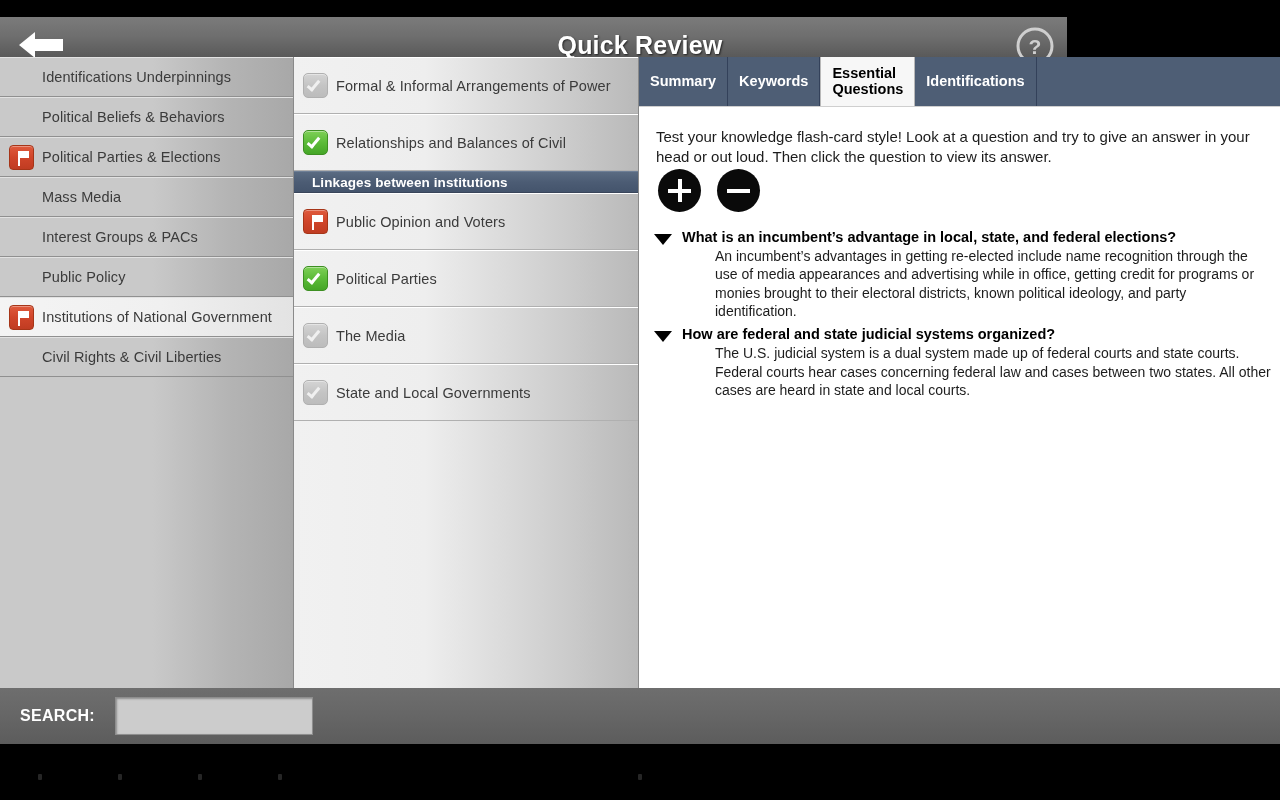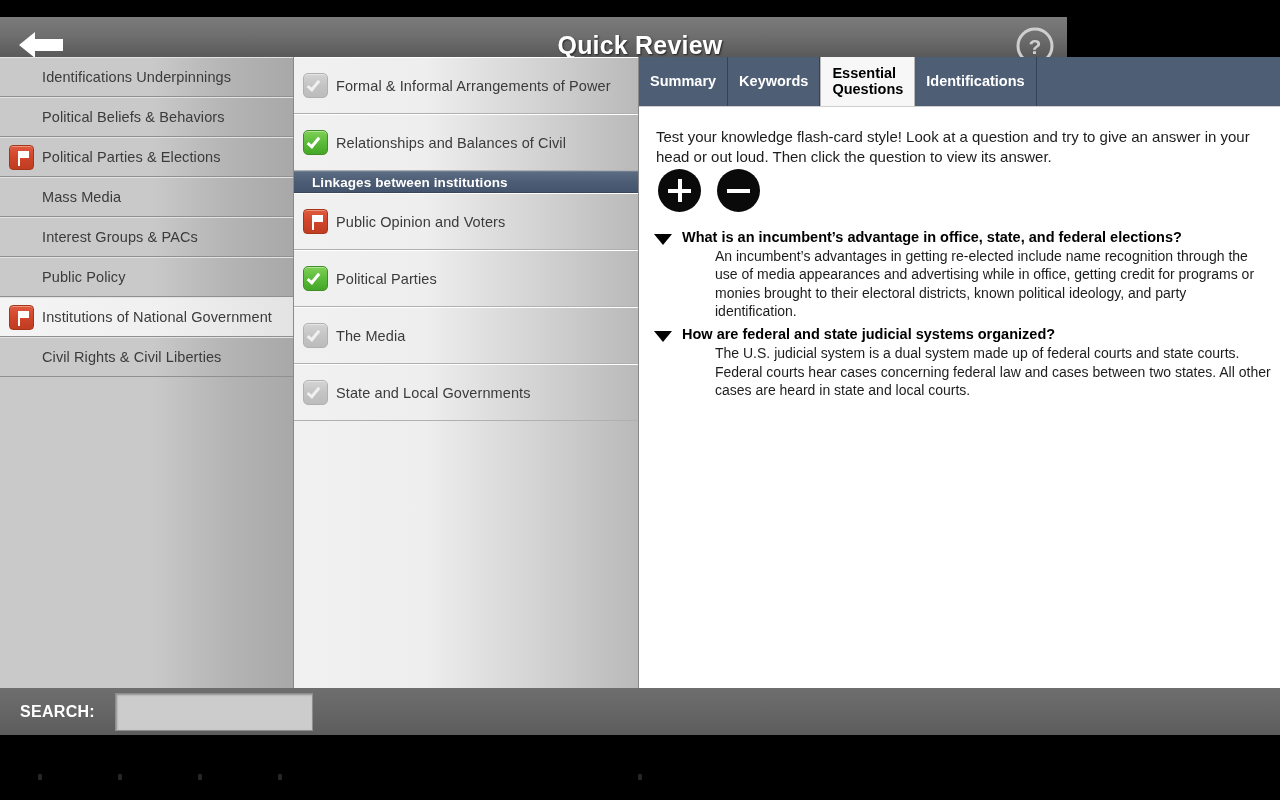--- a/index.html
+++ b/index.html
@@ -179,21 +179,21 @@
     border-left: 9px solid transparent; border-right: 9px solid transparent;
     border-top: 11px solid #000;
   }
   .qa-a {
     margin: 2px 0 0 61px; width: 556px;
     font-size: 14px; color: #1c1c1c; line-height: 1.31;
   }
 
   
   .searchbar {
-    position: absolute; left: 0; top: 688px; width: 1280px; height: 47px;
+    position: absolute; left: 0; top: 688px; width: 1280px; height: 56px;
     background: linear-gradient(to bottom, #6e6e6e 0%, #666666 50%, #5c5c5c 100%);
     display: flex; align-items: center;
   }
   .search-label {
     margin-left: 20px; color: #ffffff; font-size: 16px; font-weight: bold;
     letter-spacing: 0.3px;
   }
   .search-input {
     margin-left: 20px; width: 198px; height: 38px;
     background: #cccccc; border: 1px solid #8e8e8e;
@@ -335,21 +335,21 @@
       </div>
       <div class="pm-btn">
         <span class="bar-h"></span>
       </div>
     </div>
 
     <div class="qa-list" id="qa-list">
         <div class="qa-item">
           <div class="qa-q">
             <span class="tri"></span>
-            <span>What is an incumbent’s advantage in office, state, and federal elections?</span>
+            <span>What is an incumbent’s advantage in local, state, and federal elections?</span>
           </div>
           <div class="qa-a">An incumbent’s advantages in getting re-elected include name recognition through the use of media appearances and advertising while in office, getting credit for programs or monies brought to their electoral districts, known political ideology, and party identification.</div>
         </div>
         <div class="qa-item">
           <div class="qa-q">
             <span class="tri"></span>
             <span>How are federal and state judicial systems organized?</span>
           </div>
           <div class="qa-a">The U.S. judicial system is a dual system made up of federal courts and state courts. Federal courts hear cases concerning federal law and cases between two states. All other cases are heard in state and local courts.</div>
         </div>

